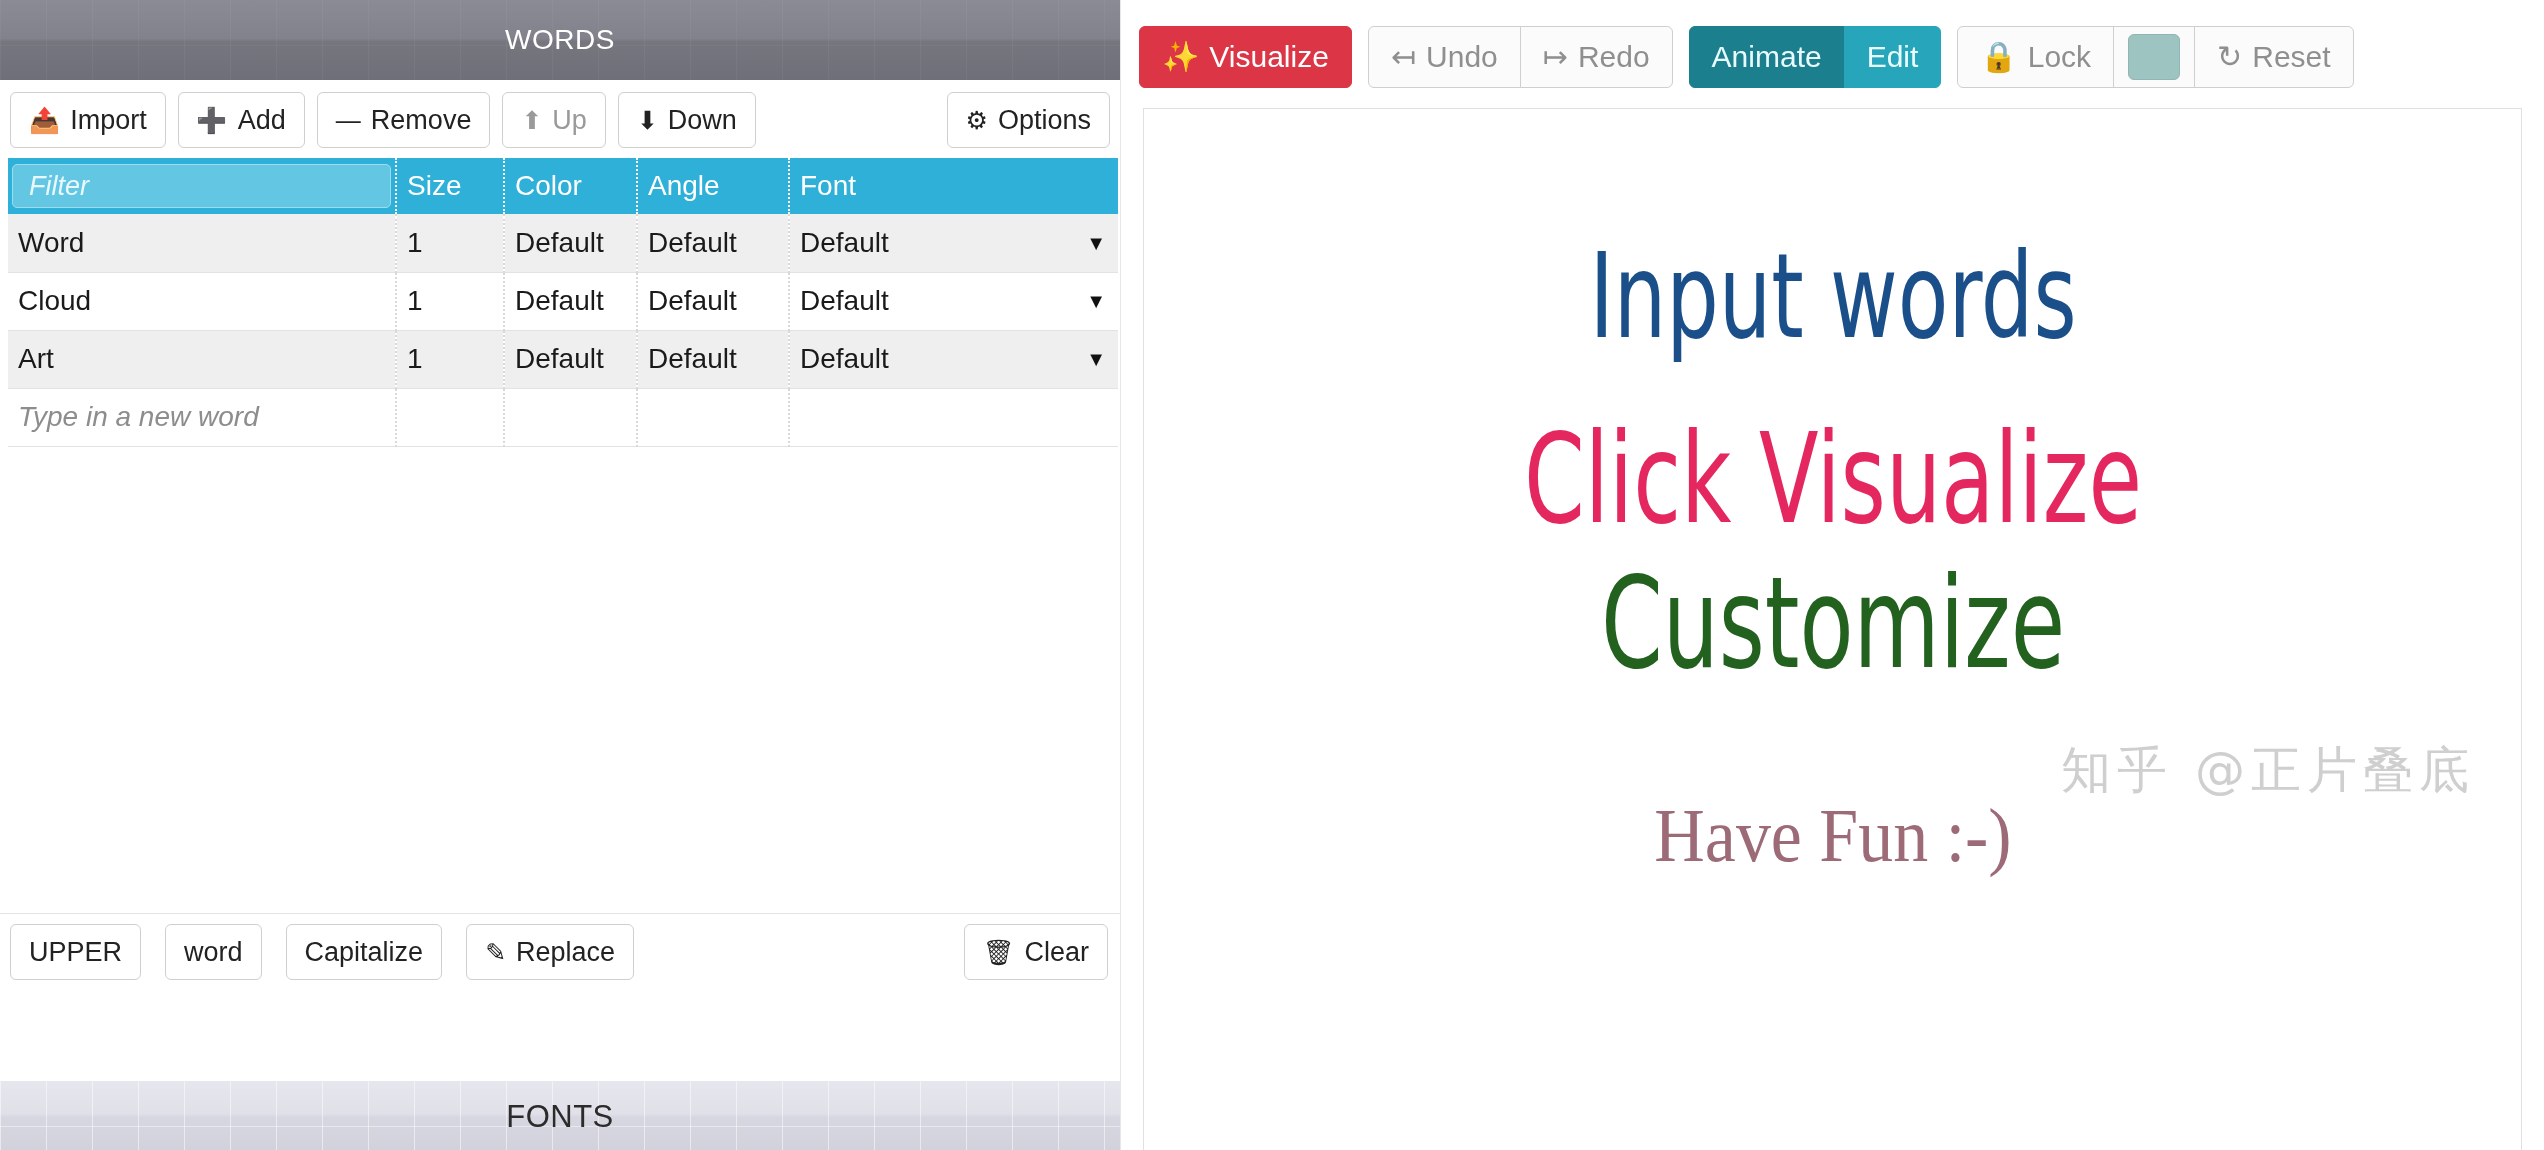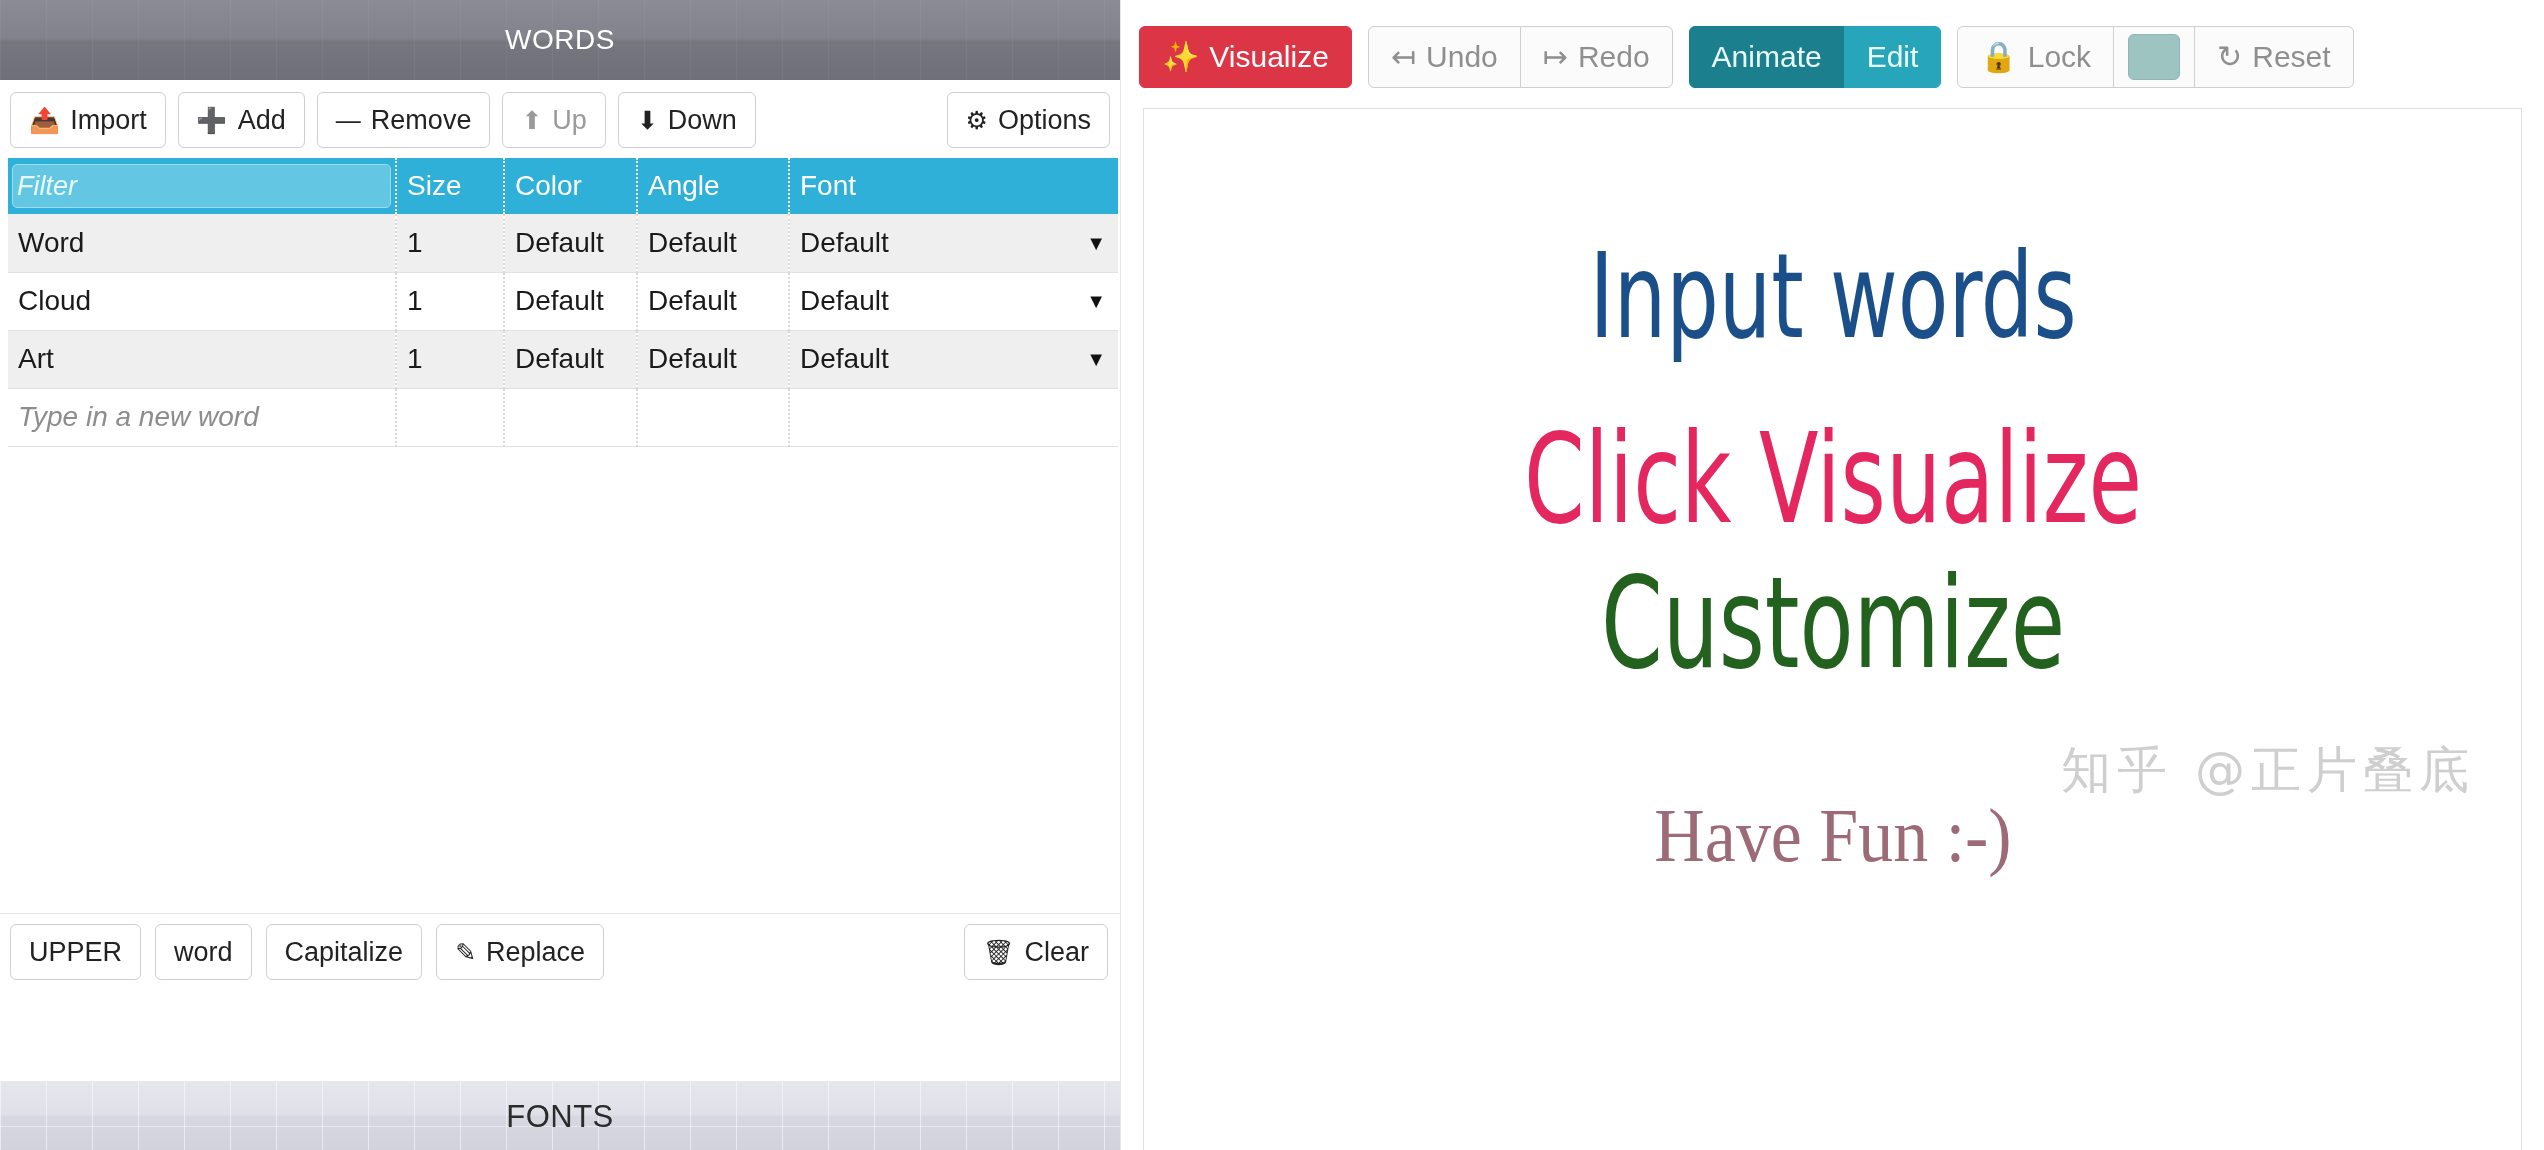--- a/index.html
+++ b/index.html
@@ -100,21 +100,21 @@
 
   .filter-input {
     width: 100%;
     height: 44px;
     background: #63c7e4;
     border: 1px solid #9ddcee;
     border-radius: 5px;
     color: #ffffff;
     font-style: italic;
     font-size: 27px;
-    padding: 0 4px;
+    padding: 0 16px;
     outline: none;
     font-family: "Liberation Sans", sans-serif;
   }
   .filter-input::placeholder { color: #e9f8fd; font-style: italic; opacity: 1; }
 
   .word-table tbody td {
     height: 58px;
     padding: 0 10px;
     border-right: 2px dotted #d9d9d9;
     border-bottom: 1px solid #e2e2e2;
@@ -144,21 +144,21 @@
   col.w-angle { width: 152px; }
   col.w-font  { width: 329px; }
 
   
   .case-toolbar {
     position: absolute;
     left: 0; right: 0;
     bottom: 160px;
     display: flex;
     align-items: flex-end;
-    gap: 14px;
+    gap: 24px;
     padding: 10px 12px 10px 10px;
     border-top: 1px solid #e4e4e4;
     background: #ffffff;
   }
 
   
   .section-bar {
     height: 72px;
     background: linear-gradient(180deg,#e6e6ee 0%, #e0e0e9 48%, #d7d7e2 52%, #d2d2dd 100%);
     position: relative;

